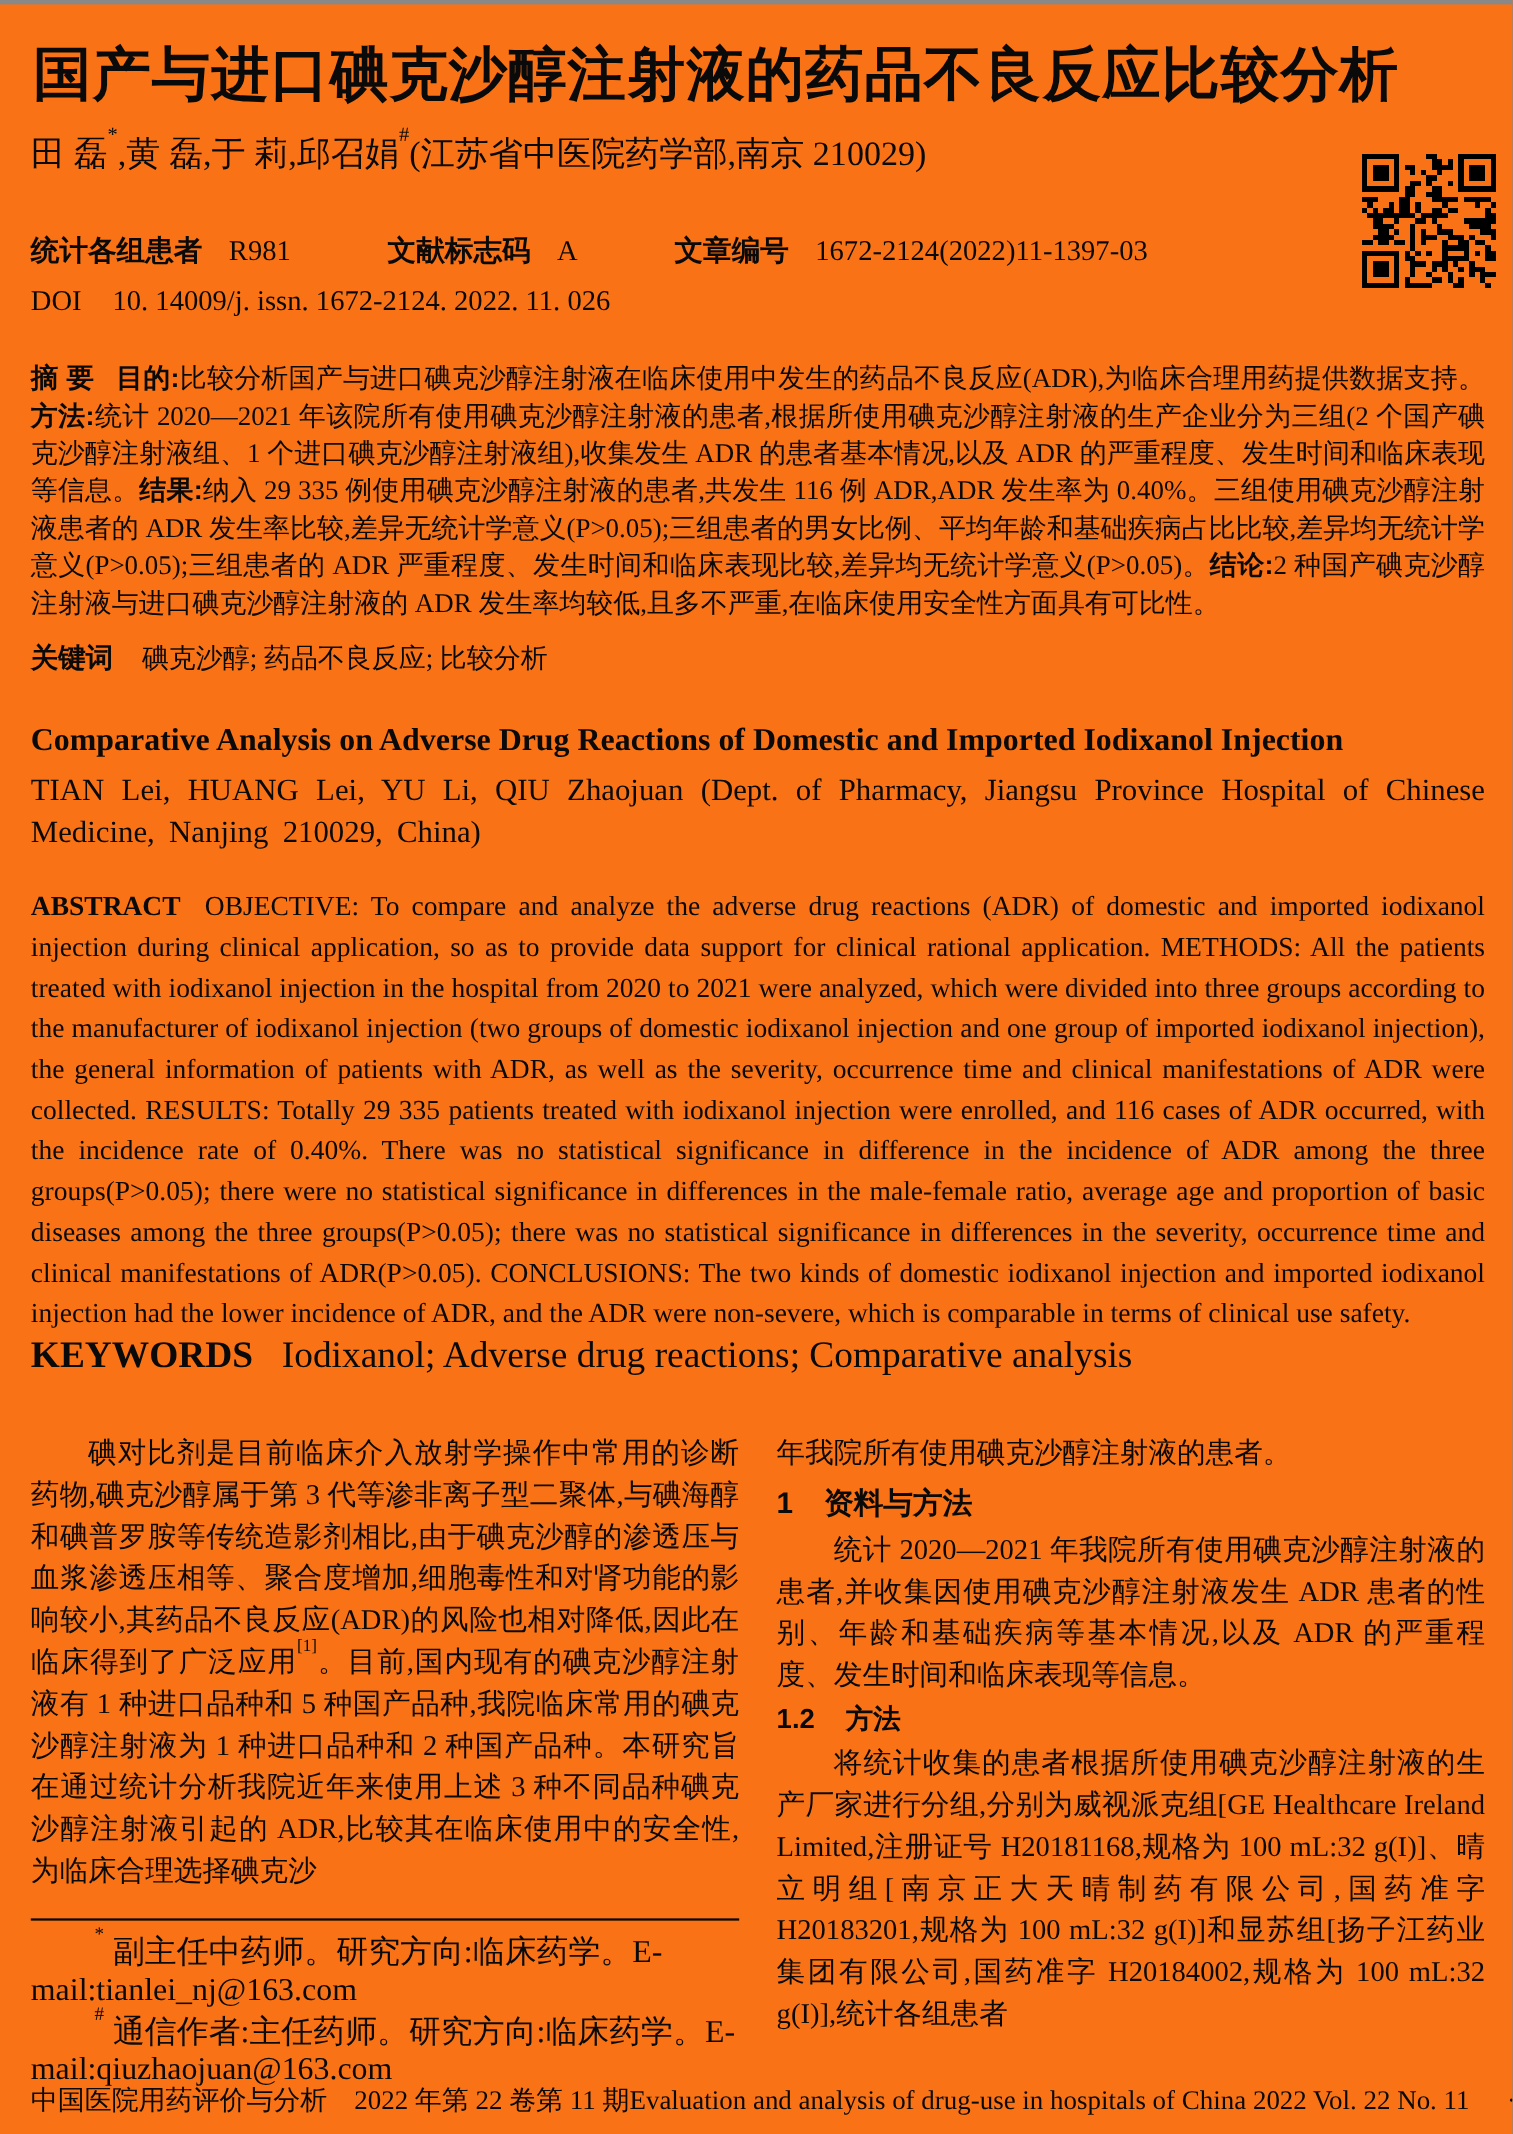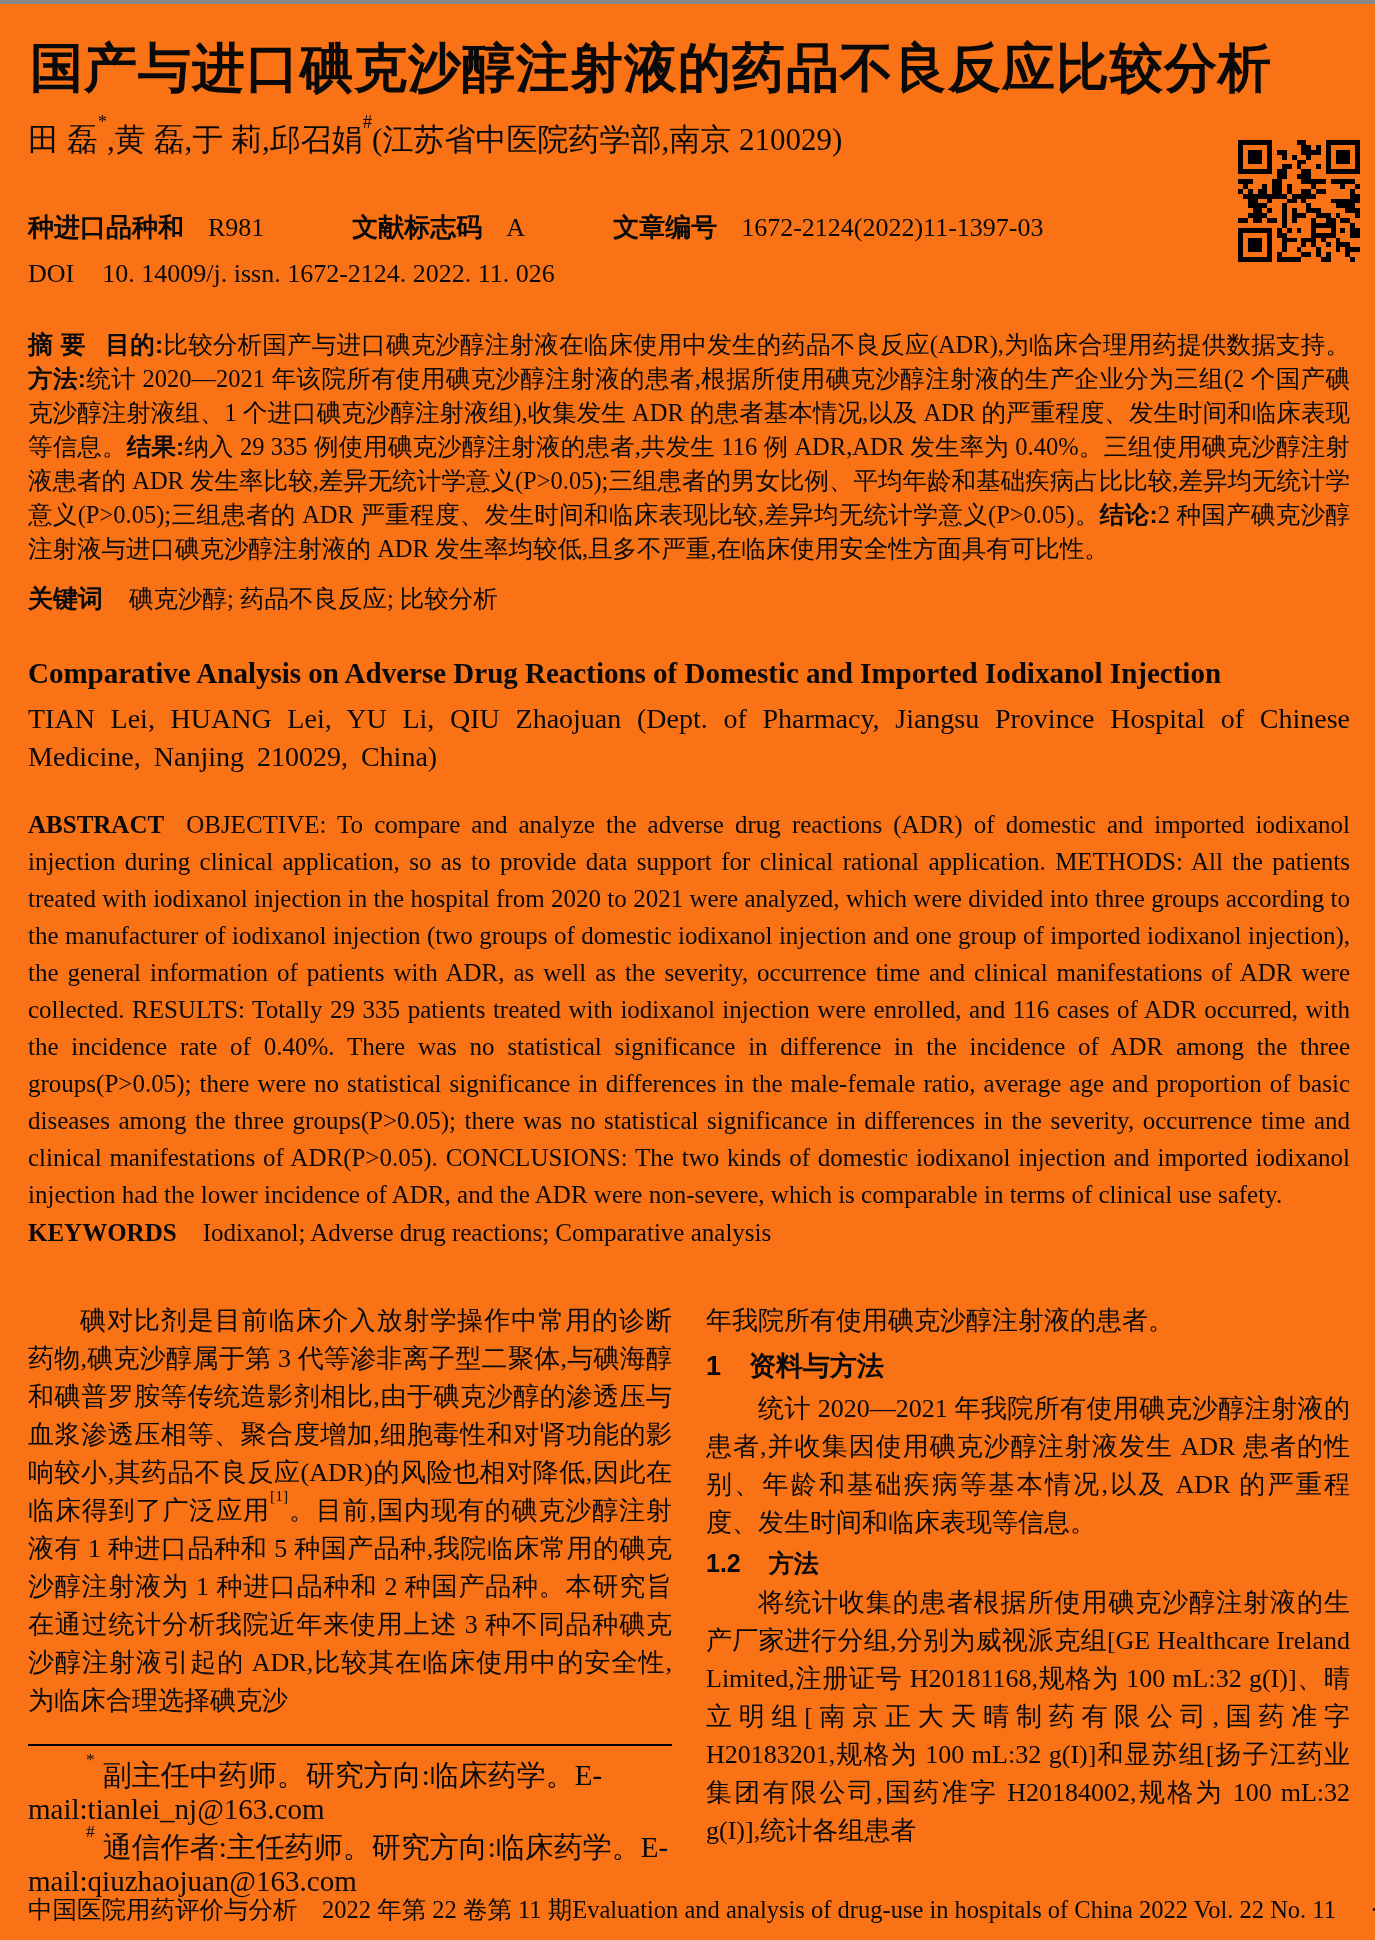--- a/index.html
+++ b/index.html
@@ -38,21 +38,21 @@
   .abstract-cn .abs-label{margin-right:20px;font-size:25px;}
   .abstract-cn .seg-label{font-size:24.5px;}
   .keywords-cn{margin:15px 0 0;font-size:24.5px;line-height:34px;}
   .keywords-cn .kw-label{margin-right:26px;font-size:25px;}
 
   
   .title-en{margin:38px 0 0;font-size:29px;font-weight:bold;line-height:38px;white-space:nowrap;}
   .authors-en{margin:8px 0 0;font-size:28px;line-height:38px;text-align:justify;word-spacing:6px;}
   .abstract-en{margin:30px 0 0;font-size:25px;line-height:37px;text-align:justify;}
   .abstract-en .abs-label-en{font-weight:bold;margin-right:22px;}
-  .keywords-en{margin:1px 0 0;font-size:25px;line-height:37px;}
+  .keywords-en{margin:1px 0 0;font-size:34px;line-height:37px;}
   .keywords-en .kw-label-en{font-weight:bold;margin-right:26px;}
 
   
   .columns{
     position:absolute;left:28px;right:25px;top:1298px;
     display:flex;gap:34px;
   }
   .col{flex:1 1 0;font-size:26px;line-height:38px;text-align:justify;}
   .body-p{margin:0;}
   .indent{text-indent:2em;}
@@ -77,21 +77,21 @@
 </head>
 <body>
 
 <div class="page">
 
   <header>
     <h1 class="title-cn">国产与进口碘克沙醇注射液的药品不良反应比较分析</h1>
 
     <p class="authors-cn"><span>田  磊</span><sup>*</sup><span>,黄  磊,于  莉,邱召娟</span><sup>#</sup><span>(江苏省中医院药学部,南京  210029)</span></p>
 
-    <p class="meta"><span class="hei lab">种进口品种和</span><span class="val">R981</span><span class="hei lab">文献标志码</span><span class="val">A</span><span class="hei lab">文章编号</span><span class="val">1672-2124(2022)11-1397-03</span></p>
+    <p class="meta"><span class="hei lab">统计各组患者</span><span class="val">R981</span><span class="hei lab">文献标志码</span><span class="val">A</span><span class="hei lab">文章编号</span><span class="val">1672-2124(2022)11-1397-03</span></p>
 
     <p class="doi"><span class="lab">DOI</span><span>10. 14009/j. issn. 1672-2124. 2022. 11. 026</span></p>
 
     <svg id="qr" class="qr" aria-hidden="true" viewBox="0 0 25 25">
         <rect x="0" y="0" width="1" height="1"></rect>
         <rect x="1" y="0" width="1" height="1"></rect>
         <rect x="2" y="0" width="1" height="1"></rect>
         <rect x="3" y="0" width="1" height="1"></rect>
         <rect x="4" y="0" width="1" height="1"></rect>
         <rect x="5" y="0" width="1" height="1"></rect>

